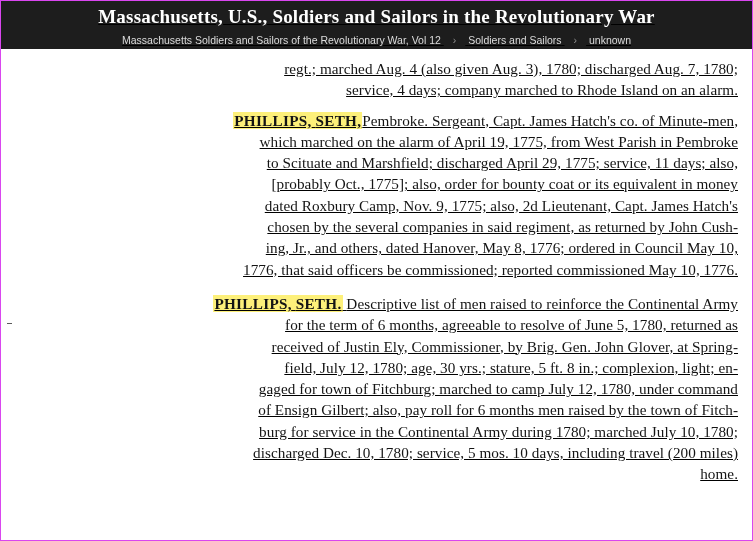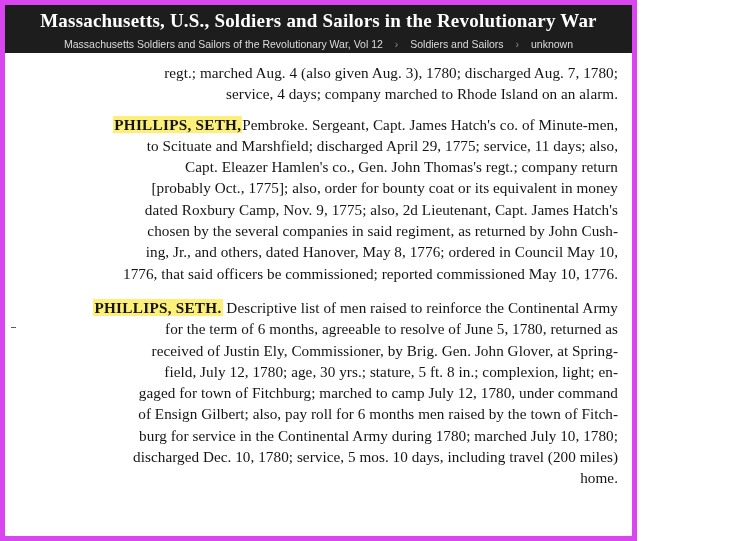--- a/index.html
+++ b/index.html
@@ -8,26 +8,27 @@
     background: #ffffff;
   }
   body {
     width: 753px;
     height: 541px;
     font-family: "Liberation Serif", serif;
     overflow: hidden;
   }
   .page {
     position: relative;
-    width: 637px;
+    width: 753px;
     height: 541px;
     box-sizing: border-box;
-    border: 5px solid #d946ef;
+    border: 1px solid #d946ef;
     background: #ffffff;
     overflow: hidden;
+    text-decoration: underline;
   }
   
   .header-bar {
     background: #1d1d1d;
     color: #ffffff;
     text-align: center;
     padding: 5px 10px 6px 10px;
   }
   .header-title {
     font-family: "Liberation Serif", serif;
@@ -121,22 +122,22 @@
 
     <div class="entry">
       <div class="line indent">regt.; marched Aug. 4 (also given Aug. 3), 1780; discharged Aug. 7, 1780;</div>
       <div class="line indent">service, 4 days; company marched to Rhode Island on an alarm.</div>
     </div>
 
     <div class="entry">
       <div class="line hang">
         <span class="hl"><span class="nm sc">PHILLIPS,</span> <span class="nm sc">SETH,</span></span><span>Pembroke.  Sergeant, Capt. James Hatch's co. of Minute-men,</span>
       </div>
+      <div class="line indent">which marched on the alarm of April 19, 1775, from West Parish in Pembroke</div>
       <div class="line indent">to Scituate and Marshfield; discharged April 29, 1775; service, 11 days; also,</div>
-      <div class="line indent">Capt. Eleazer Hamlen's co., Gen. John Thomas's regt.; company return</div>
       <div class="line indent">[probably Oct., 1775]; also, order for bounty coat or its equivalent in money</div>
       <div class="line indent">dated Roxbury Camp, Nov. 9, 1775; also, 2d Lieutenant, Capt. James Hatch's</div>
       <div class="line indent">chosen by the several companies in said regiment, as returned by John Cush-</div>
       <div class="line indent">ing, Jr., and others, dated Hanover, May 8, 1776; ordered in Council May 10,</div>
       <div class="line indent">1776, that said officers be commissioned; reported commissioned May 10, 1776.</div>
     </div>
 
     <div class="gap-small"></div>
 
     <div class="entry">

